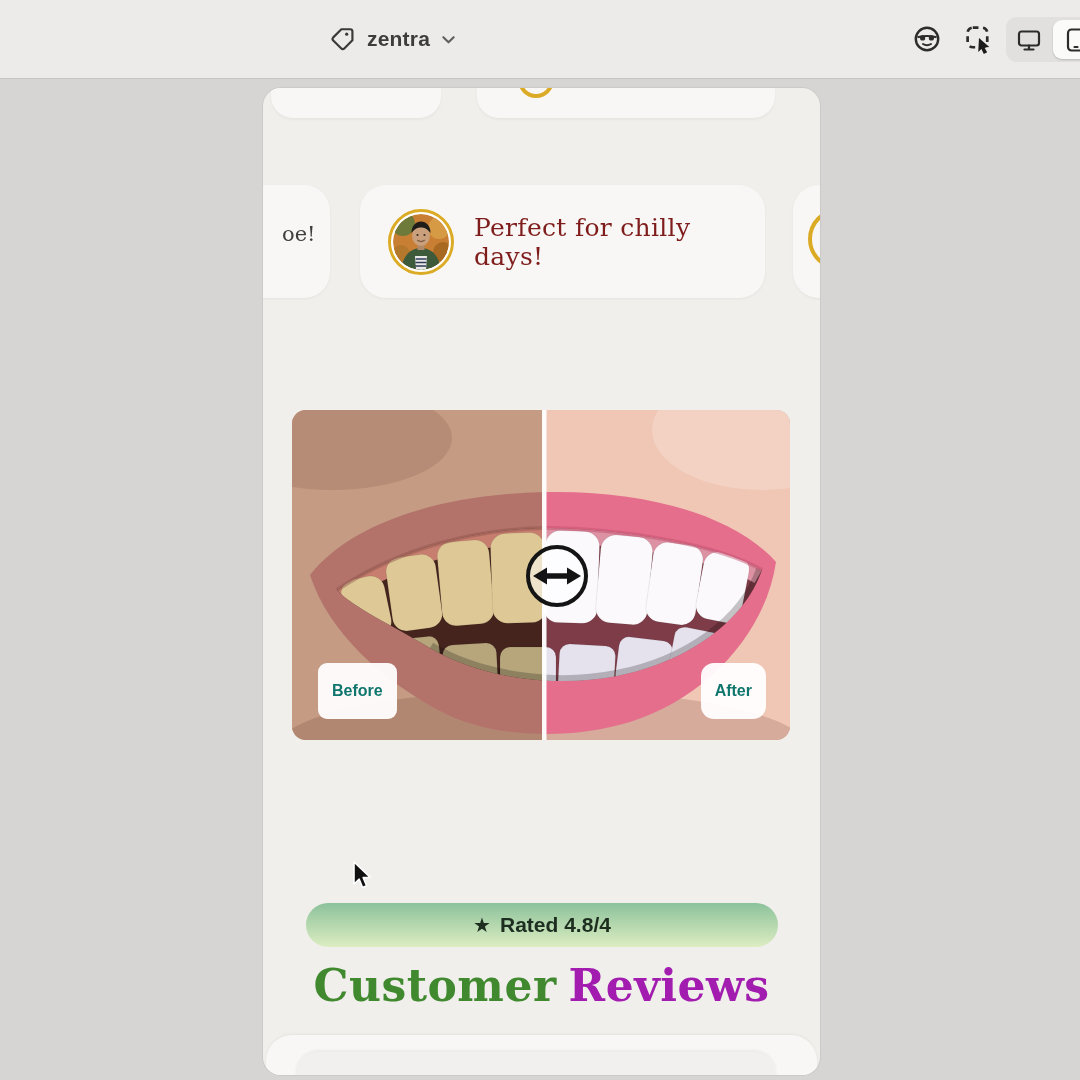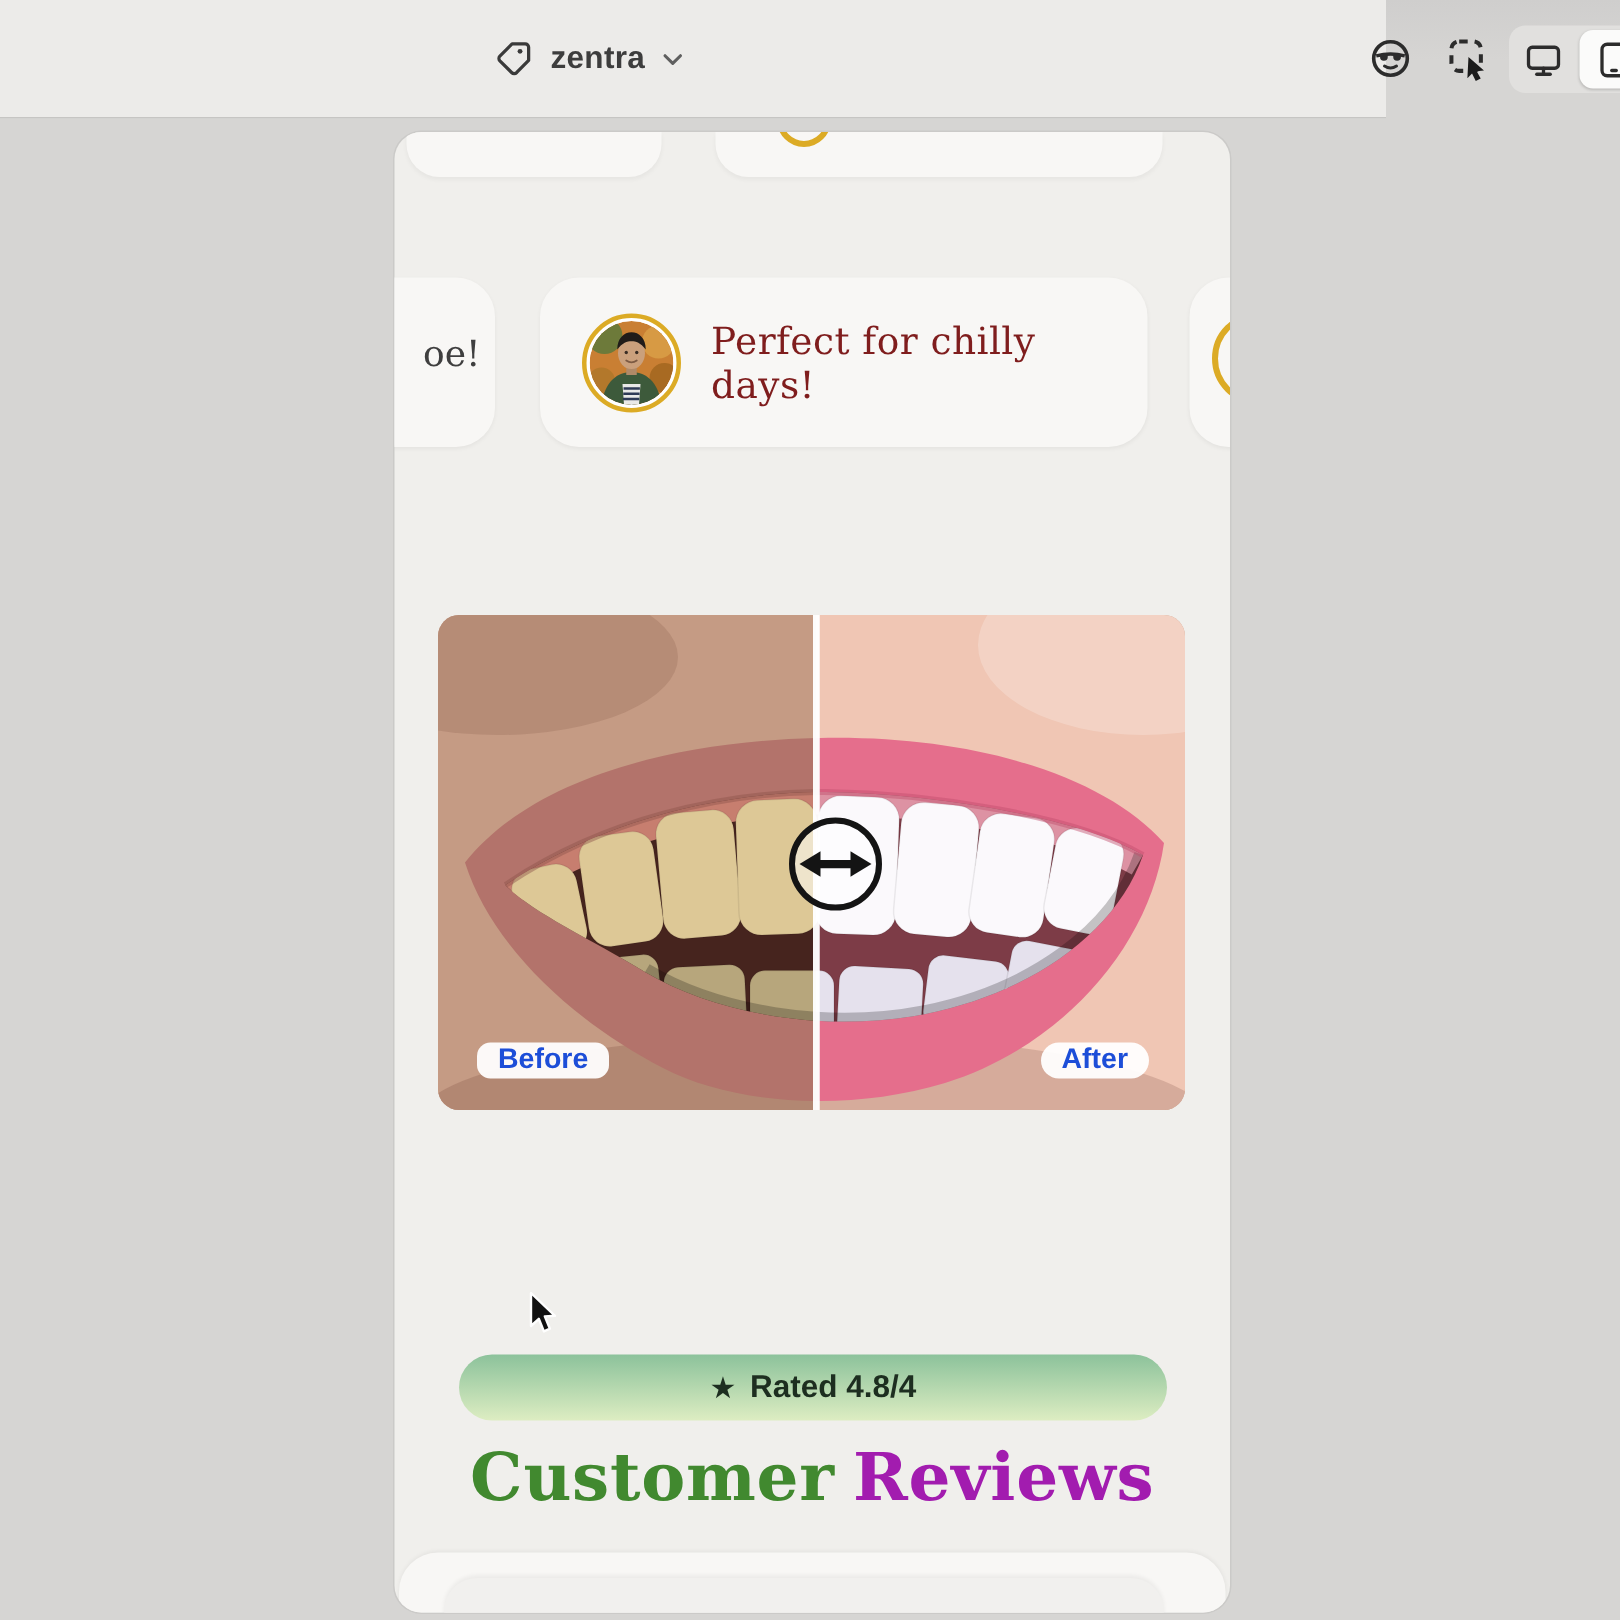--- a/index.html
+++ b/index.html
@@ -1,21 +1,21 @@
 <!DOCTYPE html>
 <html style="--outer-bg: #d6d5d3; --outer-top: #cfcecd; --topbar-bg: #ecebe9; --topbar-border: #c6c5c3; --preview-bg: #f0efec; --card-bg: #f8f7f5; --gold: #dcab25; --accent-green: #41892f; --badge-top: #8cc29b; --badge-bottom: #ddedc2; --badge-text: #1d2e20; --before-skin: #c59b84; --before-lip: #b3736b; --before-lip-dark: #8e544c; --before-mouth: #46241e; --before-gum: #c77e6f; --before-teeth: #ddc896; --before-teeth-lo: #b7a67c; --after-skin: #f0c6b4; --after-lip: #e56e8c; --after-lip-dark: #c24d6c; --after-mouth: #7d3c47; --after-gum: #dd92a3; --after-teeth: #fbf9fc; --after-teeth-lo: #e5e1ed;"><head>
 <meta charset="utf-8">
 <style>
   html,body{margin:0;padding:0;background:#d5d4d2;}
   *{box-sizing:border-box;}
   .stage{position:relative;width:1080px;height:1080px;overflow:hidden;
          font-family:"Liberation Sans",sans-serif;
          background:linear-gradient(180deg,var(--outer-top,#cfcecd) 0px,var(--outer-bg,#d6d5d3) 40px);}
   
-  .topbar{position:absolute;left:0;top:0;width:924px;height:79px;
+  .topbar{position:absolute;left:0;top:0;width:1080px;height:79px;
           background:var(--topbar-bg,#ecebe9);border-bottom:1px solid var(--topbar-border,#c6c5c3);}
   .brand-switcher{position:absolute;left:330px;top:14px;height:50px;display:flex;align-items:center;gap:11px;cursor:pointer;}
   .brand-label{font-size:21px;font-weight:700;color:#3d3d3d;letter-spacing:.2px;}
   .tb-ico{display:flex;align-items:center;justify-content:center;}
   .icon-face{position:absolute;left:912px;top:24px;}
   .icon-select{position:absolute;left:964px;top:24px;}
   .segmented{position:absolute;left:1006px;top:17px;width:92px;height:45px;border-radius:11px;
              background:#e1e0de;display:flex;}
   .seg-item{width:46px;height:45px;display:flex;align-items:center;justify-content:center;}
   .seg-active{position:absolute;left:47px;top:3px;width:46px;height:39px;border-radius:9px;
@@ -27,35 +27,35 @@
         border-radius:0 0 22px 22px;box-shadow:0 2px 3px rgba(0,0,0,.04);}
   .frag-a{left:8px;width:170px;}
   .frag-b{left:214px;width:298px;}
   .yellow-arc{position:absolute;left:255px;top:-26px;width:36px;height:36px;border-radius:50%;
               border:4px solid var(--gold,#dcab25);z-index:3;}
   
   .t-card{position:absolute;top:97px;height:113px;background:var(--card-bg,#f8f7f5);border-radius:26px;
           box-shadow:0 1px 3px rgba(0,0,0,.05);}
   .card-prev{left:-30px;width:97px;}
   .card-prev .frag-text{position:absolute;left:49px;top:37px;font-family:"DejaVu Serif",serif;
-          font-size:24px;color:#3f3f3f;}
+          font-size:21px;color:#3f3f3f;}
   .card-main{left:97px;width:405px;display:flex;align-items:center;gap:20px;padding-left:28px;}
   .avatar-ring{flex:0 0 auto;width:66px;height:66px;border-radius:50%;border:3px solid var(--gold,#dcab25);
                padding:2px;background:#fff;}
   .avatar-ring svg{width:100%;height:100%;border-radius:50%;display:block;}
   .t-text{font-family:"DejaVu Serif",serif;font-size:25px;color:#7f1d1d;letter-spacing:.3px;}
   .card-next{left:530px;width:110px;}
   .card-next .avatar-partial{position:absolute;left:15px;top:23px;width:62px;height:62px;border-radius:50%;
                border:4px solid var(--gold,#dcab25);}
   
   .ba-slider{position:absolute;left:29px;top:322px;width:498px;height:330px;border-radius:14px;
              overflow:hidden;background:#c9a089;}
   .ba-slider svg{display:block;}
   .ba-label{position:absolute;bottom:21px;background:rgba(255,255,255,.94);border-radius:9px;
-            padding:1px 14px;font-size:19px;font-weight:700;color:#1d4ed8;}
+            padding:19px 14px;font-size:16px;font-weight:700;color:#0f766e;}
   .label-before{left:26px;}
   .label-after{right:24px;border-radius:13px;}
   
   .half-before{--skin:var(--before-skin,#c59b84);--lip:var(--before-lip,#b3736b);
     --lipdark:var(--before-lip-dark,#8e544c);--mouth:var(--before-mouth,#46241e);
     --gumc:var(--before-gum,#c77e6f);--teeth:var(--before-teeth,#ddc896);--teethlo:var(--before-teeth-lo,#b7a67c);}
   .half-after{--skin:var(--after-skin,#f0c6b4);--lip:var(--after-lip,#e56e8c);
     --lipdark:var(--after-lip-dark,#c24d6c);--mouth:var(--after-mouth,#7d3c47);
     --gumc:var(--after-gum,#dd92a3);--teeth:var(--after-teeth,#fbf9fc);--teethlo:var(--after-teeth-lo,#e5e1ed);}
   .m-skin{fill:var(--skin);}

